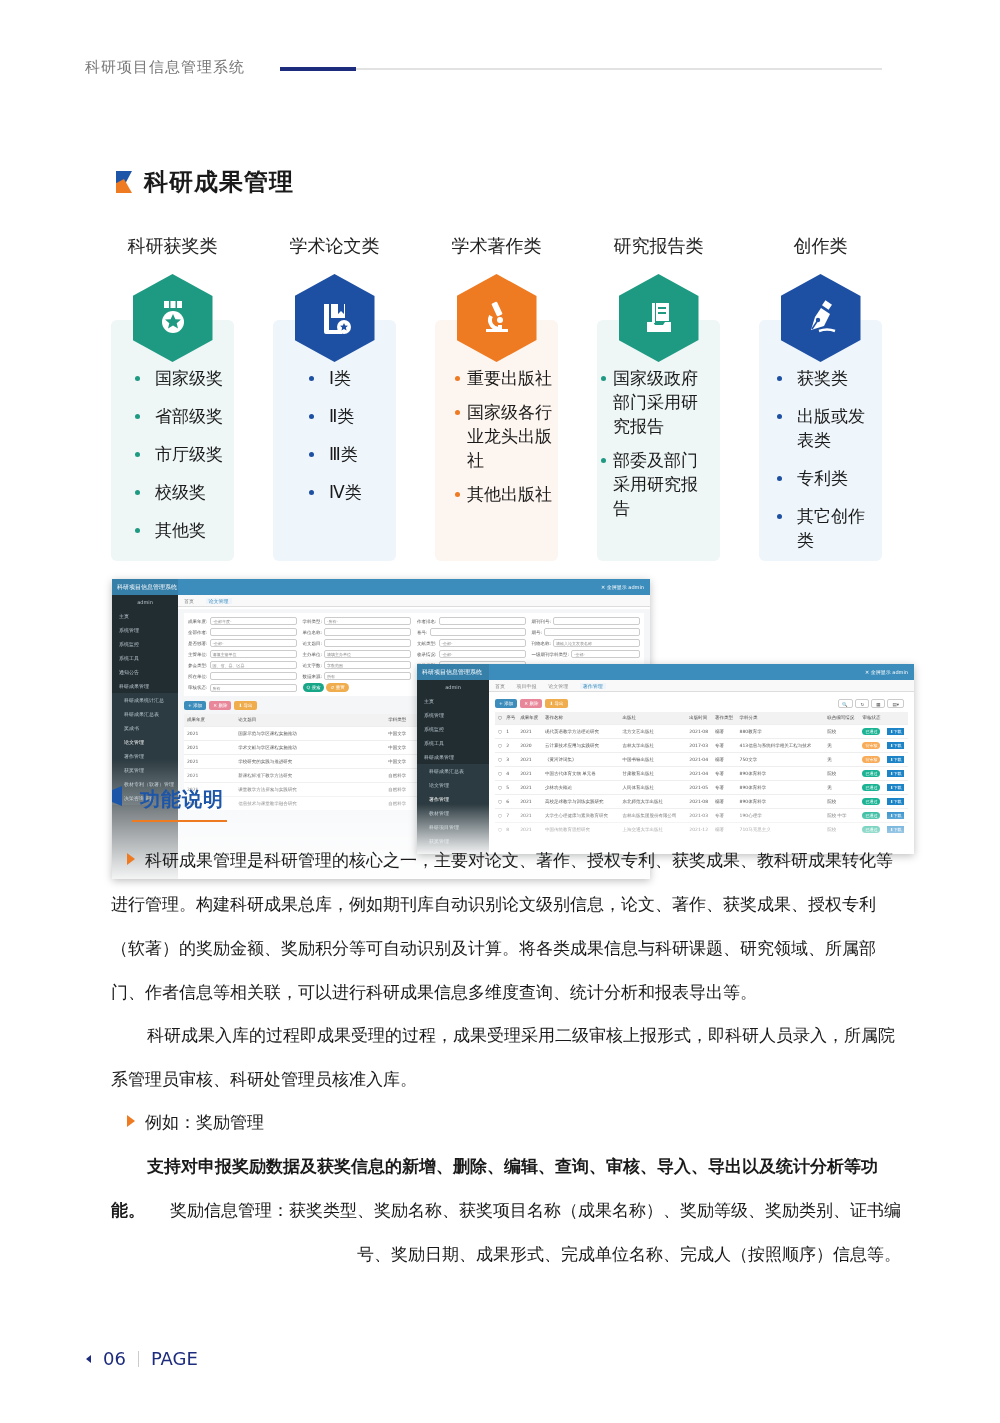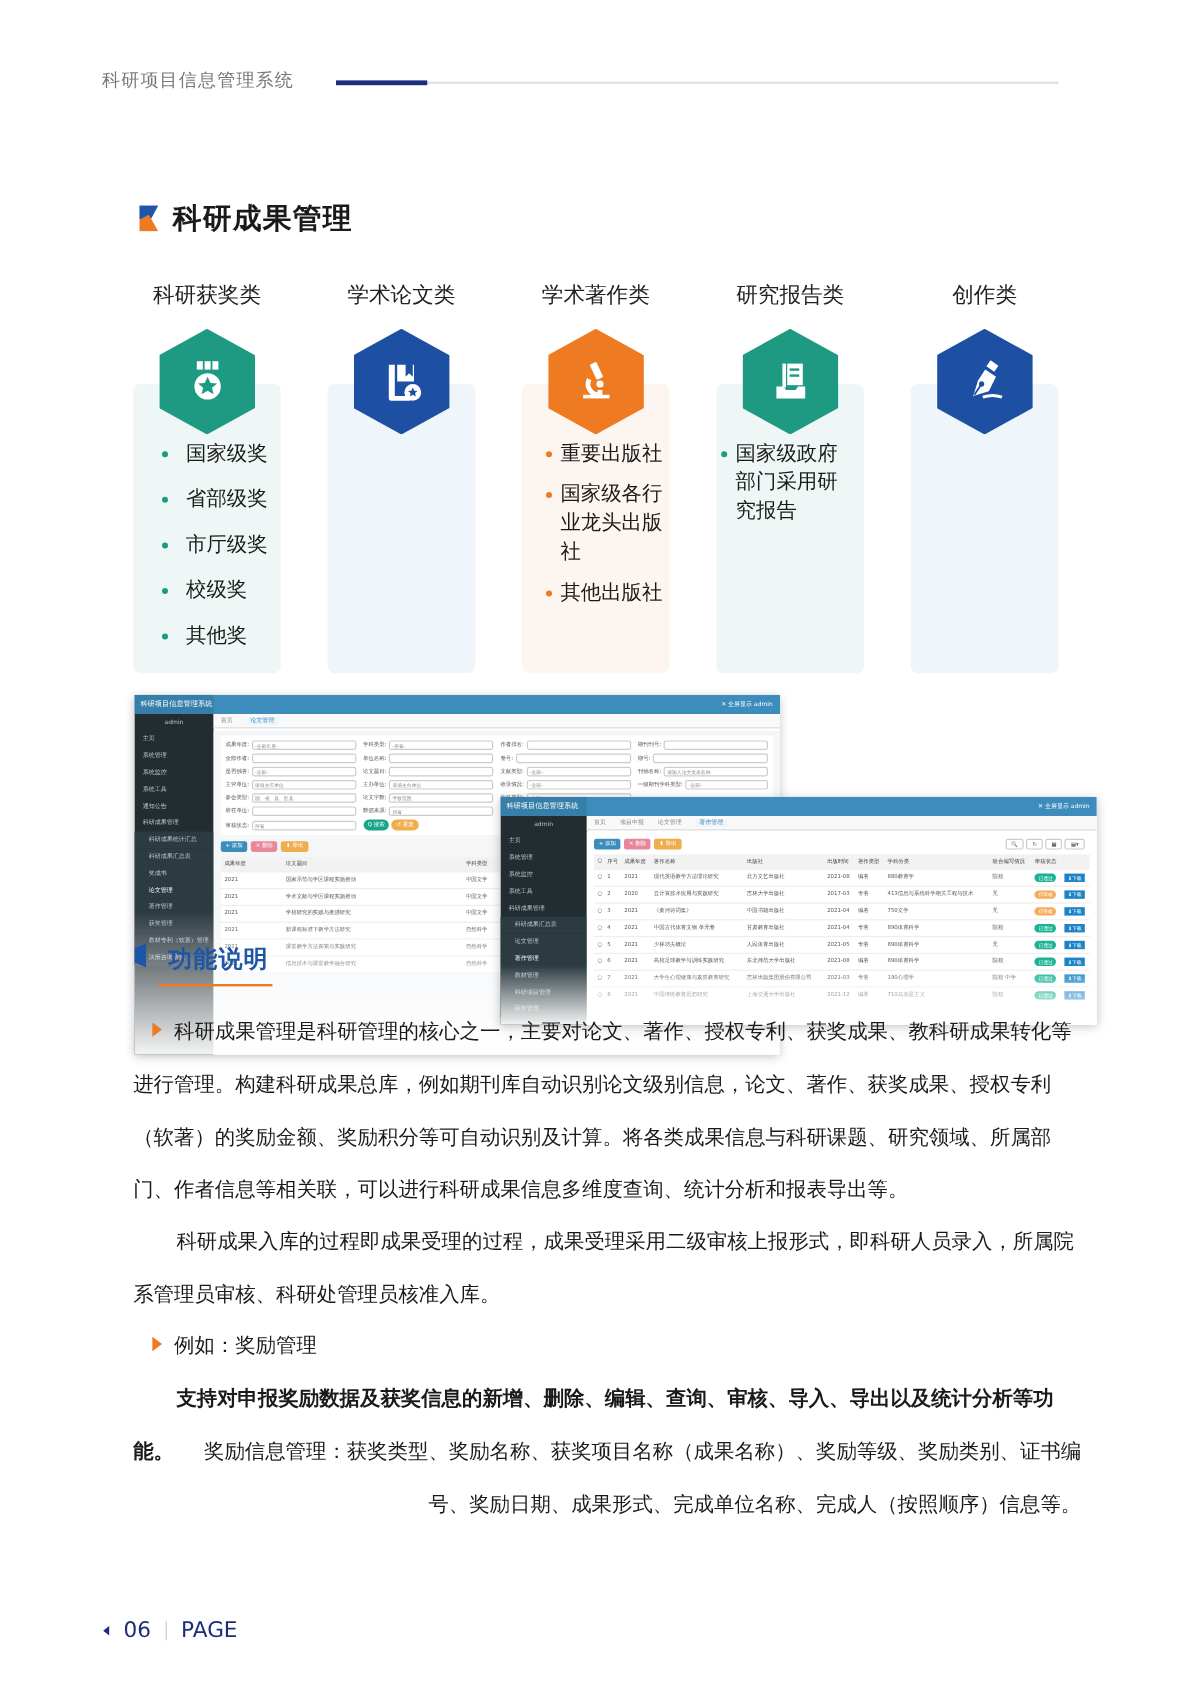--- a/index.html
+++ b/index.html
@@ -123,20 +123,26 @@
     <div class="cat-label">学术论文类</div>
     <div class="cat-card" style="background:#eef5fb"></div>
     <div class="hex" style="background:#1d4fa3">
       <svg viewBox="0 0 40 40">
           <path d="M9 6h5v26h13v4H11a2 2 0 0 1-2-2z" fill="#fff"></path>
           <path d="M16 6h7v10l3-3 3 3V6h1v14H16z" fill="#fff"></path>
           <circle cx="29" cy="29" r="7" fill="#fff"></circle>
           <polygon points="29,25 30.2,27.6 33,27.8 30.9,29.6 31.5,32.4 29,30.9 26.5,32.4 27.1,29.6 25,27.8 27.8,27.6" fill="#1d4fa3"></polygon>
         </svg>
     </div>
+    <ul class="items" style="--dot:#1d4fa3; left:34px">
+      <li>Ⅰ类</li>
+      <li>Ⅱ类</li>
+      <li>Ⅲ类</li>
+      <li>Ⅳ类</li>
+    </ul>
   </div>
 
   <div class="cat" style="left:324px">
     <div class="cat-label">学术著作类</div>
     <div class="cat-card" style="background:#fdf5ef"></div>
     <div class="hex" style="background:#ee7a22">
       <svg viewBox="0 0 40 40">
           <rect x="17" y="4" width="6" height="14" rx="1" transform="rotate(-25 20 11)" fill="#fff"></rect>
           <path d="M14 18a9 9 0 0 0 9 13" stroke="#fff" stroke-width="4" fill="none"></path>
           <circle cx="23" cy="22" r="3" fill="#fff"></circle>
@@ -158,35 +164,42 @@
       <svg viewBox="0 0 40 40">
           <rect x="13" y="5" width="3" height="20" fill="#fff"></rect>
           <rect x="17" y="5" width="13" height="18" fill="#fff"></rect>
           <rect x="19" y="9" width="8" height="2" fill="#1e9a82"></rect>
           <rect x="19" y="14" width="8" height="2" fill="#1e9a82"></rect>
           <path d="M8 24h6l2 3h8l2-3h6v10H8z" fill="#fff"></path>
         </svg>
     </div>
     <ul class="items tight" style="--dot:#1e9a82; left:4px">
       <li>国家级政府部门采用研究报告</li>
+      <li>部委及部门采用研究报告</li>
     </ul>
   </div>
 
   <div class="cat" style="left:648px">
     <div class="cat-label">创作类</div>
     <div class="cat-card" style="background:#eef5fb"></div>
     <div class="hex" style="background:#1d4fa3">
       <svg viewBox="0 0 40 40">
           <rect x="22" y="4" width="8" height="6" transform="rotate(35 26 7)" fill="#fff"></rect>
           <path d="M20 10l9 6-6 12-13 4 4-13z" fill="#fff"></path>
           <circle cx="17" cy="22" r="2.2" fill="#1d4fa3"></circle>
           <line x1="11" y1="31" x2="17" y2="22" stroke="#1d4fa3" stroke-width="1.5"></line>
           <path d="M18 33q8-3 16 0" stroke="#fff" stroke-width="2.5" fill="none"></path>
         </svg>
     </div>
+    <ul class="items" style="--dot:#1d4fa3; left:16px">
+      <li>获奖类</li>
+      <li>出版或发表类</li>
+      <li>专利类</li>
+      <li>其它创作类</li>
+    </ul>
   </div>
 </div>
 
 <div class="shot" style="left:112px; top:579px; width:538px; height:300px;">
   <div class="topbar"></div>
   <div class="brand" style="width:66px">科研项目信息管理系统</div>
   <div class="topright">✕ 全屏显示   admin</div>
   <div class="sidebar" style="width:66px">
     <div style="text-align:center;padding:0">admin</div>
     <div>主页</div>

